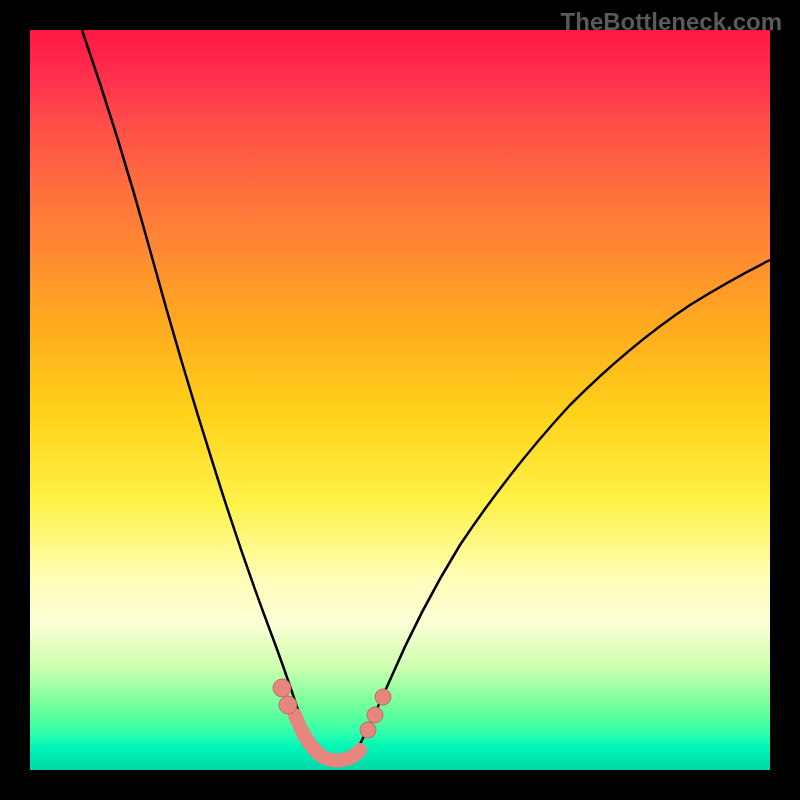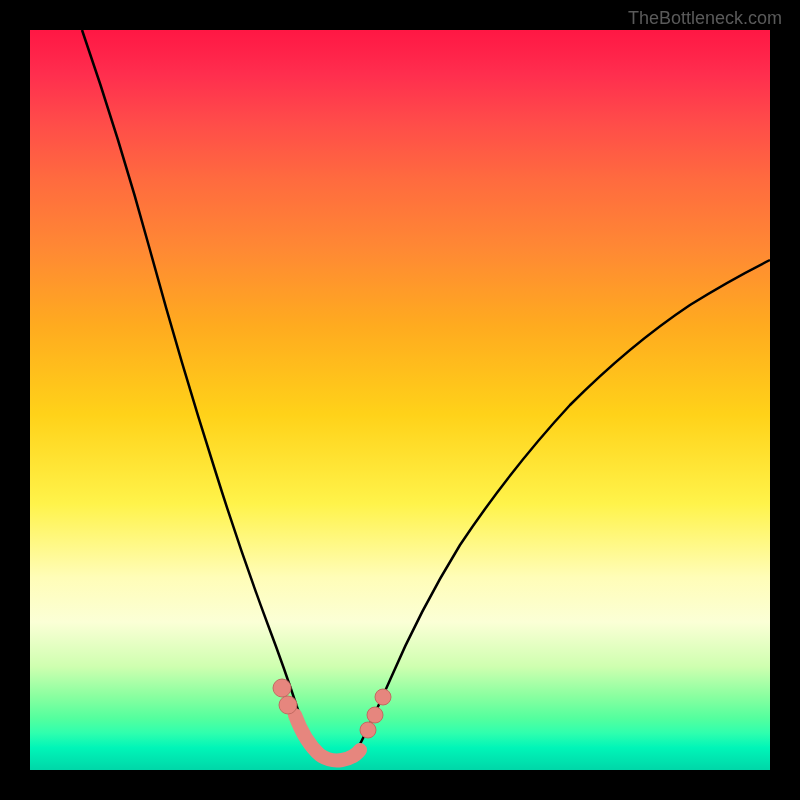--- a/index.html
+++ b/index.html
@@ -10,22 +10,22 @@
       background: #000;
       position: relative;
       overflow: hidden;
       font-family: Arial, sans-serif;
     }
     .watermark {
       position: absolute;
       top: 8px;
       right: 18px;
       color: #5a5a5a;
-      font-size: 18px;
-      font-weight: 400;
+      font-size: 24px;
+      font-weight: 700;
       z-index: 10;
     }
     .chart-area {
       position: absolute;
       left: 30px;
       top: 30px;
       width: 740px;
       height: 740px;
       background: linear-gradient(to bottom,
         #ff1744 0%,

